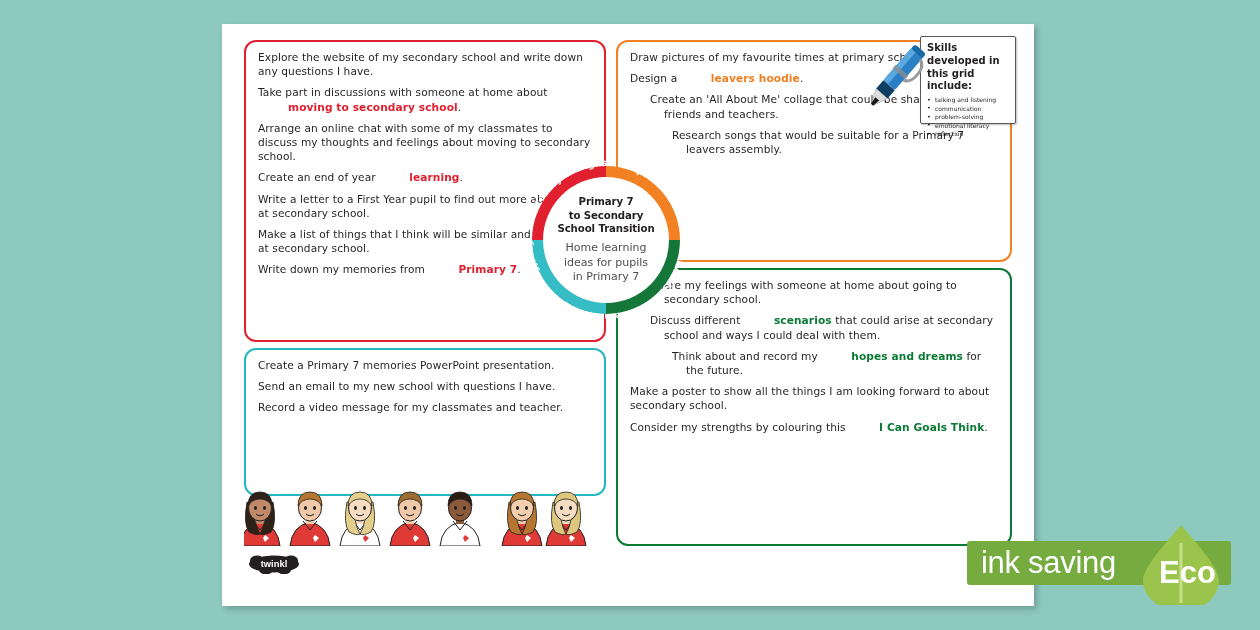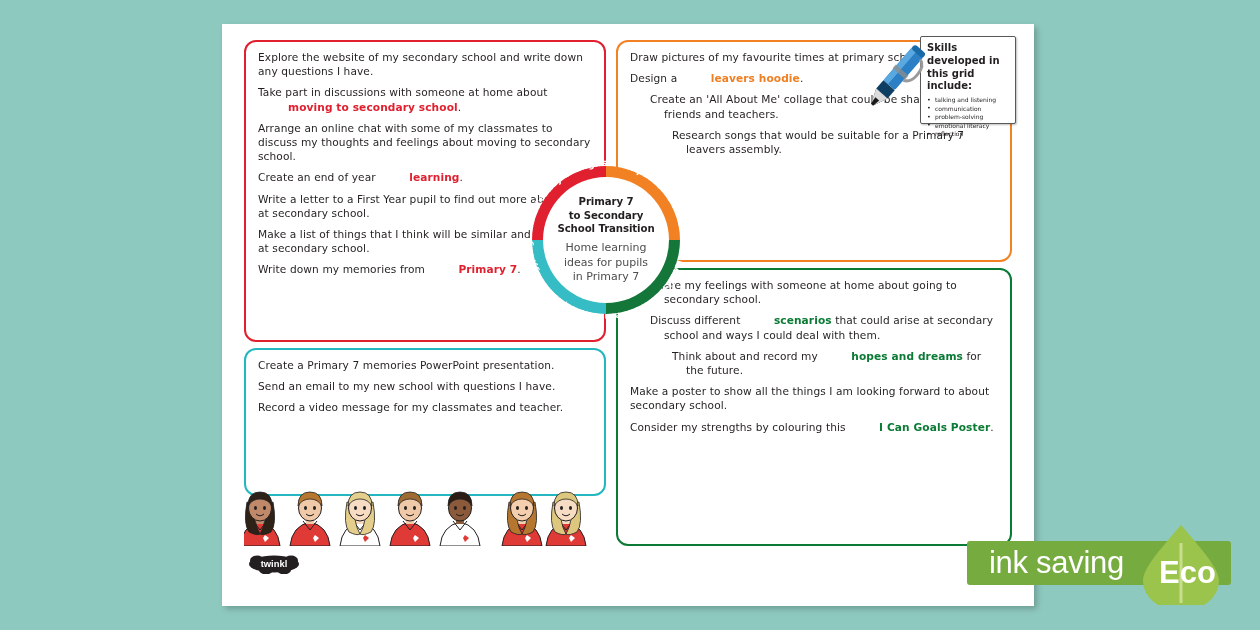--- a/index.html
+++ b/index.html
@@ -133,21 +133,21 @@
   #eco {
     position: absolute; left: 967px; top: 533px;
     height: 60px; width: 293px;
     z-index: 20;
   }
   #eco-bar {
     position: absolute; left: 0; top: 8px;
     width: 264px; height: 44px;
     background: #76ab3f;
     border-radius: 3px;
-    display: flex; align-items: center; padding-left: 8px;
+    display: flex; align-items: center;
   }
   #eco-bar .eco-text {
     color: #fff; font-size: 31px; letter-spacing: -.3px;
     font-family: "Liberation Sans", sans-serif;
     padding-left: 14px;
   }
   #eco-leaf { position: absolute; left: 150px; top: -10px; width: 128px; height: 82px; }
   #eco-leaf-label {
     position: absolute; left: 192px; top: 22px;
     color: #fff; font-size: 31px; font-weight: bold;
@@ -180,21 +180,21 @@
       <p><span>Design a </span><span class="hl">leavers hoodie</span><span>.</span></p>
       <p class="indent1"><span>Create an 'All About Me' collage that could be shared with new friends and teachers.</span></p>
       <p class="indent2"><span>Research songs that would be suitable for a Primary 7 leavers assembly.</span></p>
     </div>
 
   <div class="card" id="card-health">
       <p class="indent1"><span>Share my feelings with someone at home about going to secondary school.</span></p>
       <p class="indent1"><span>Discuss different </span><span class="hl">scenarios</span><span> that could arise at secondary school and ways I could deal with them.</span></p>
       <p class="indent2"><span>Think about and record my </span><span class="hl">hopes and dreams</span><span> for the future.</span></p>
       <p><span>Make a poster to show all the things I am looking forward to about secondary school.</span></p>
-      <p><span>Consider my strengths by colouring this </span><span class="hl">I Can Goals Poster</span><span>.</span></p>
+      <p><span>Consider my strengths by colouring this </span><span class="hl">I Can Goals Think</span><span>.</span></p>
     </div>
 
   <div id="skills-box">
     <div class="sk-title">Skills developed in this grid include:</div>
     <ul id="skills-list">
         <li>talking and listening</li>
         <li>communication</li>
         <li>problem-solving</li>
         <li>emotional literacy</li>
         <li>reflection</li>

